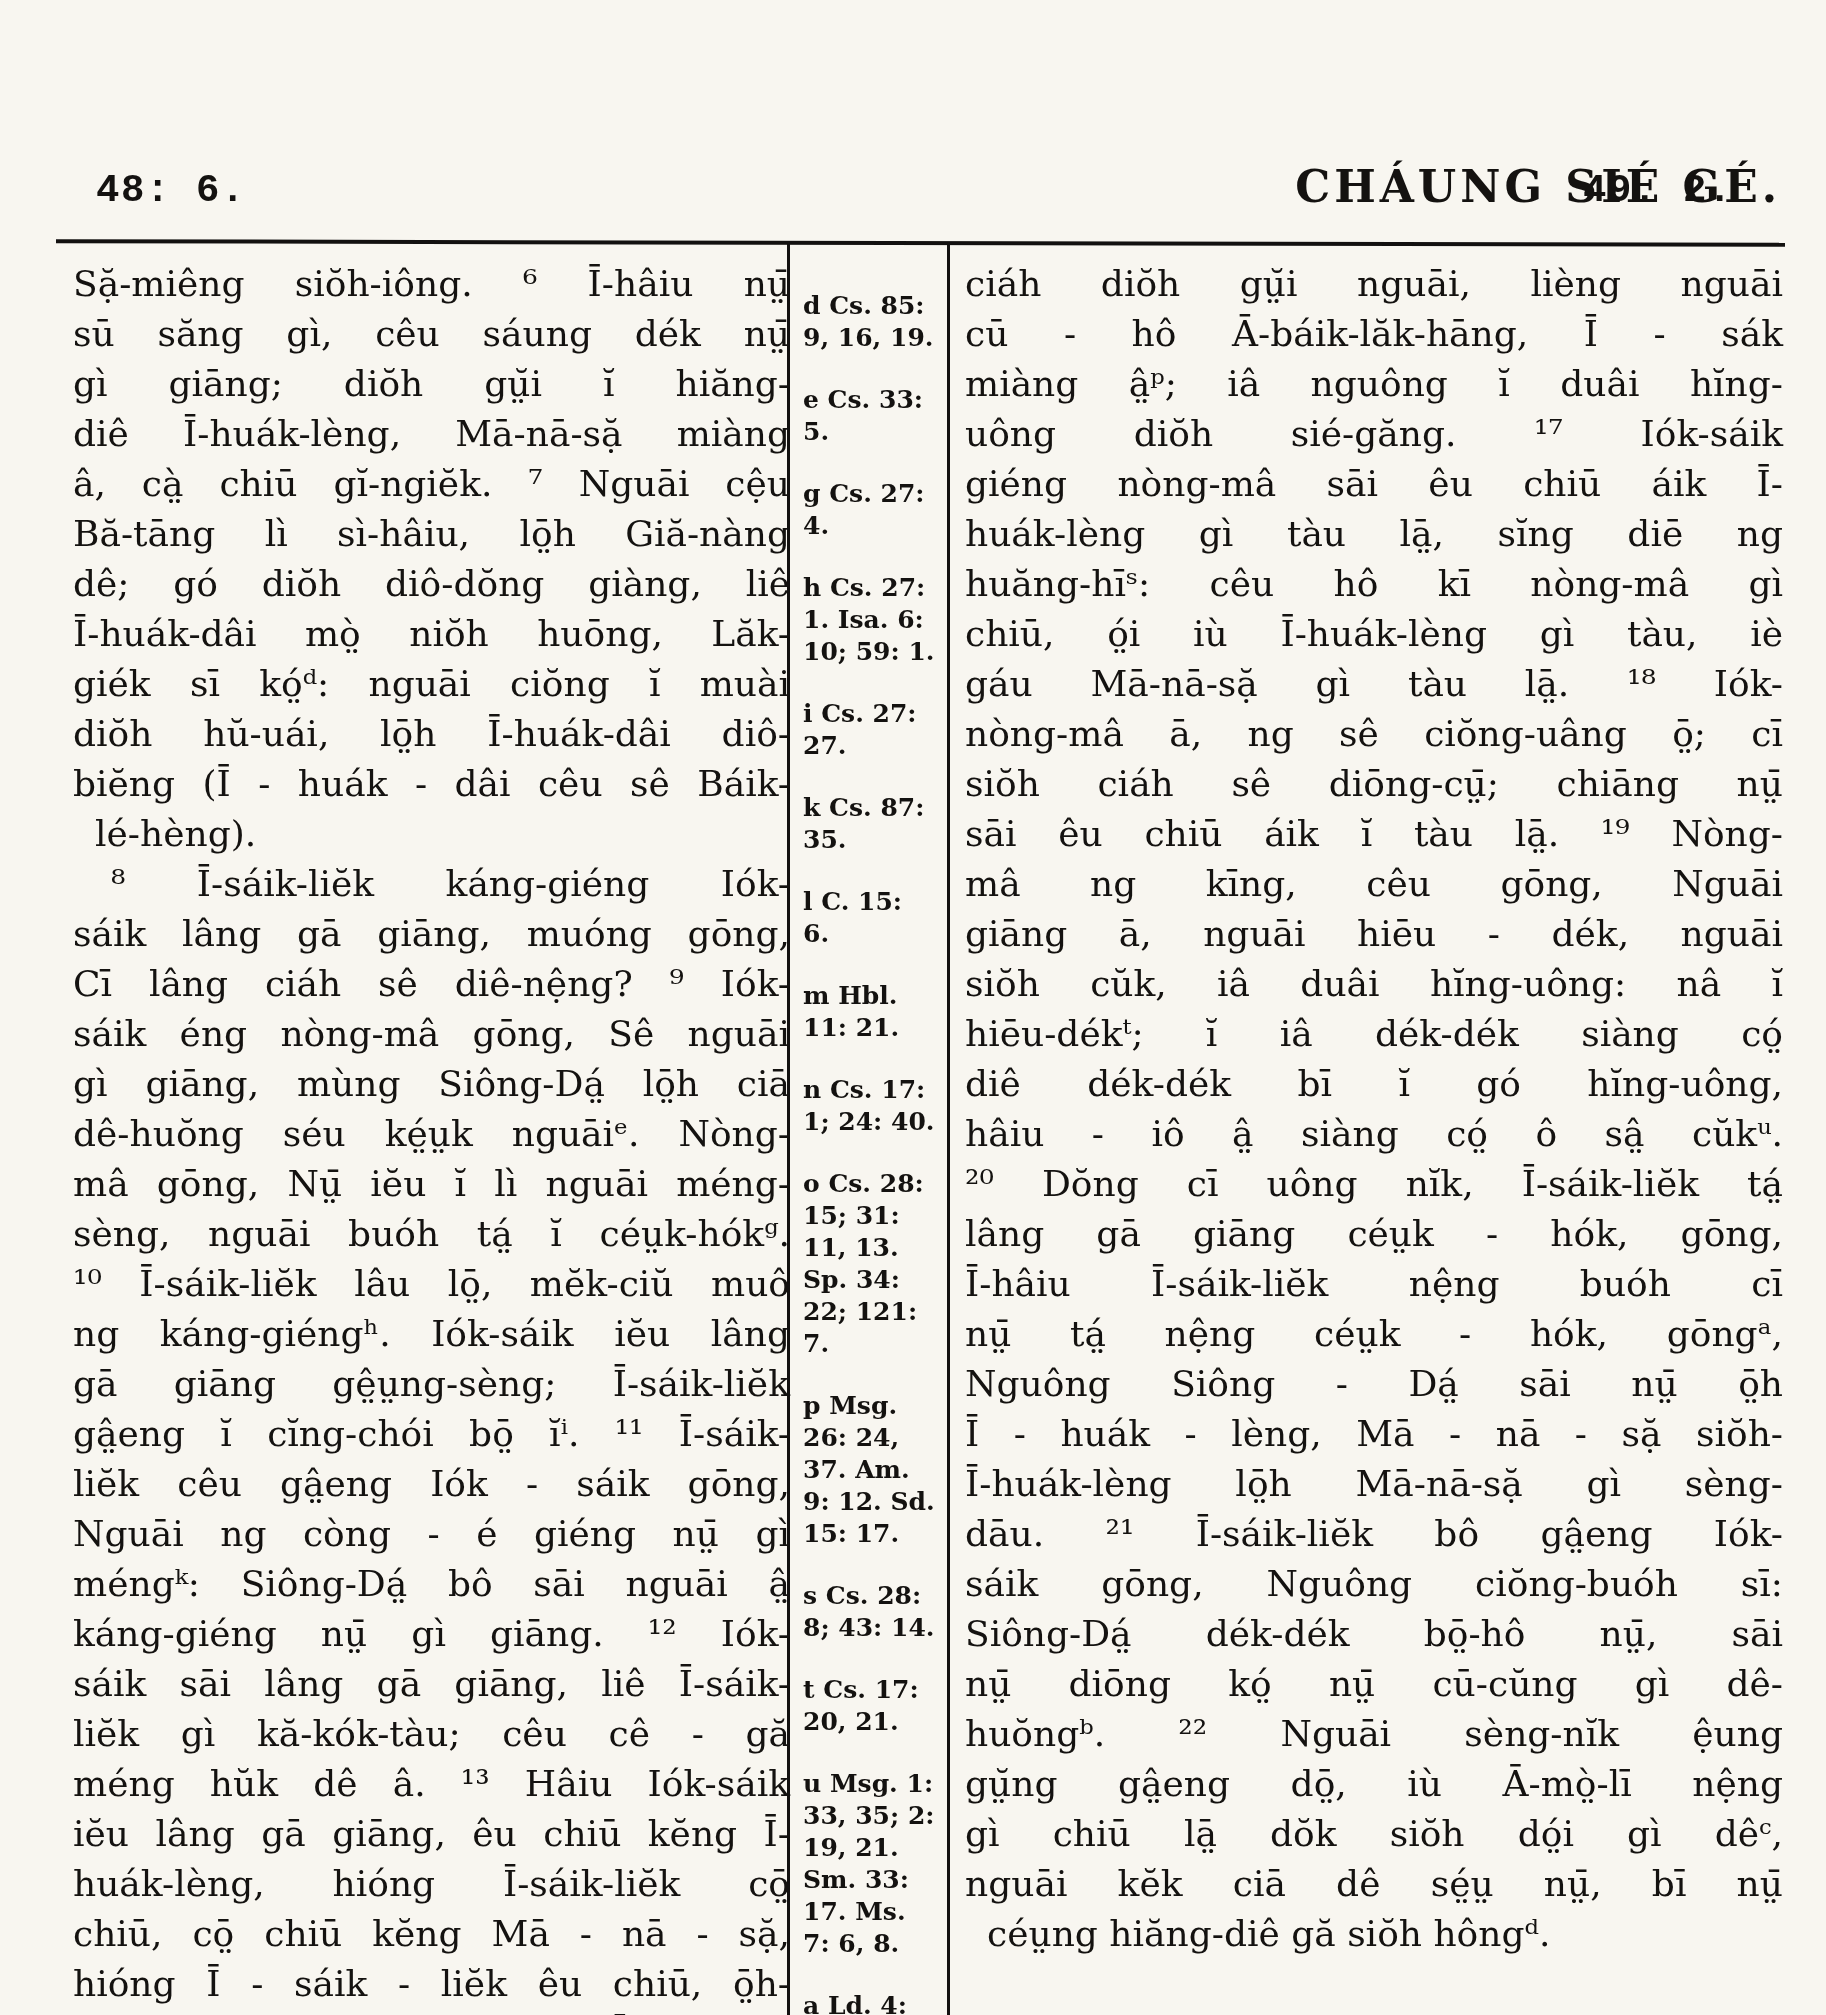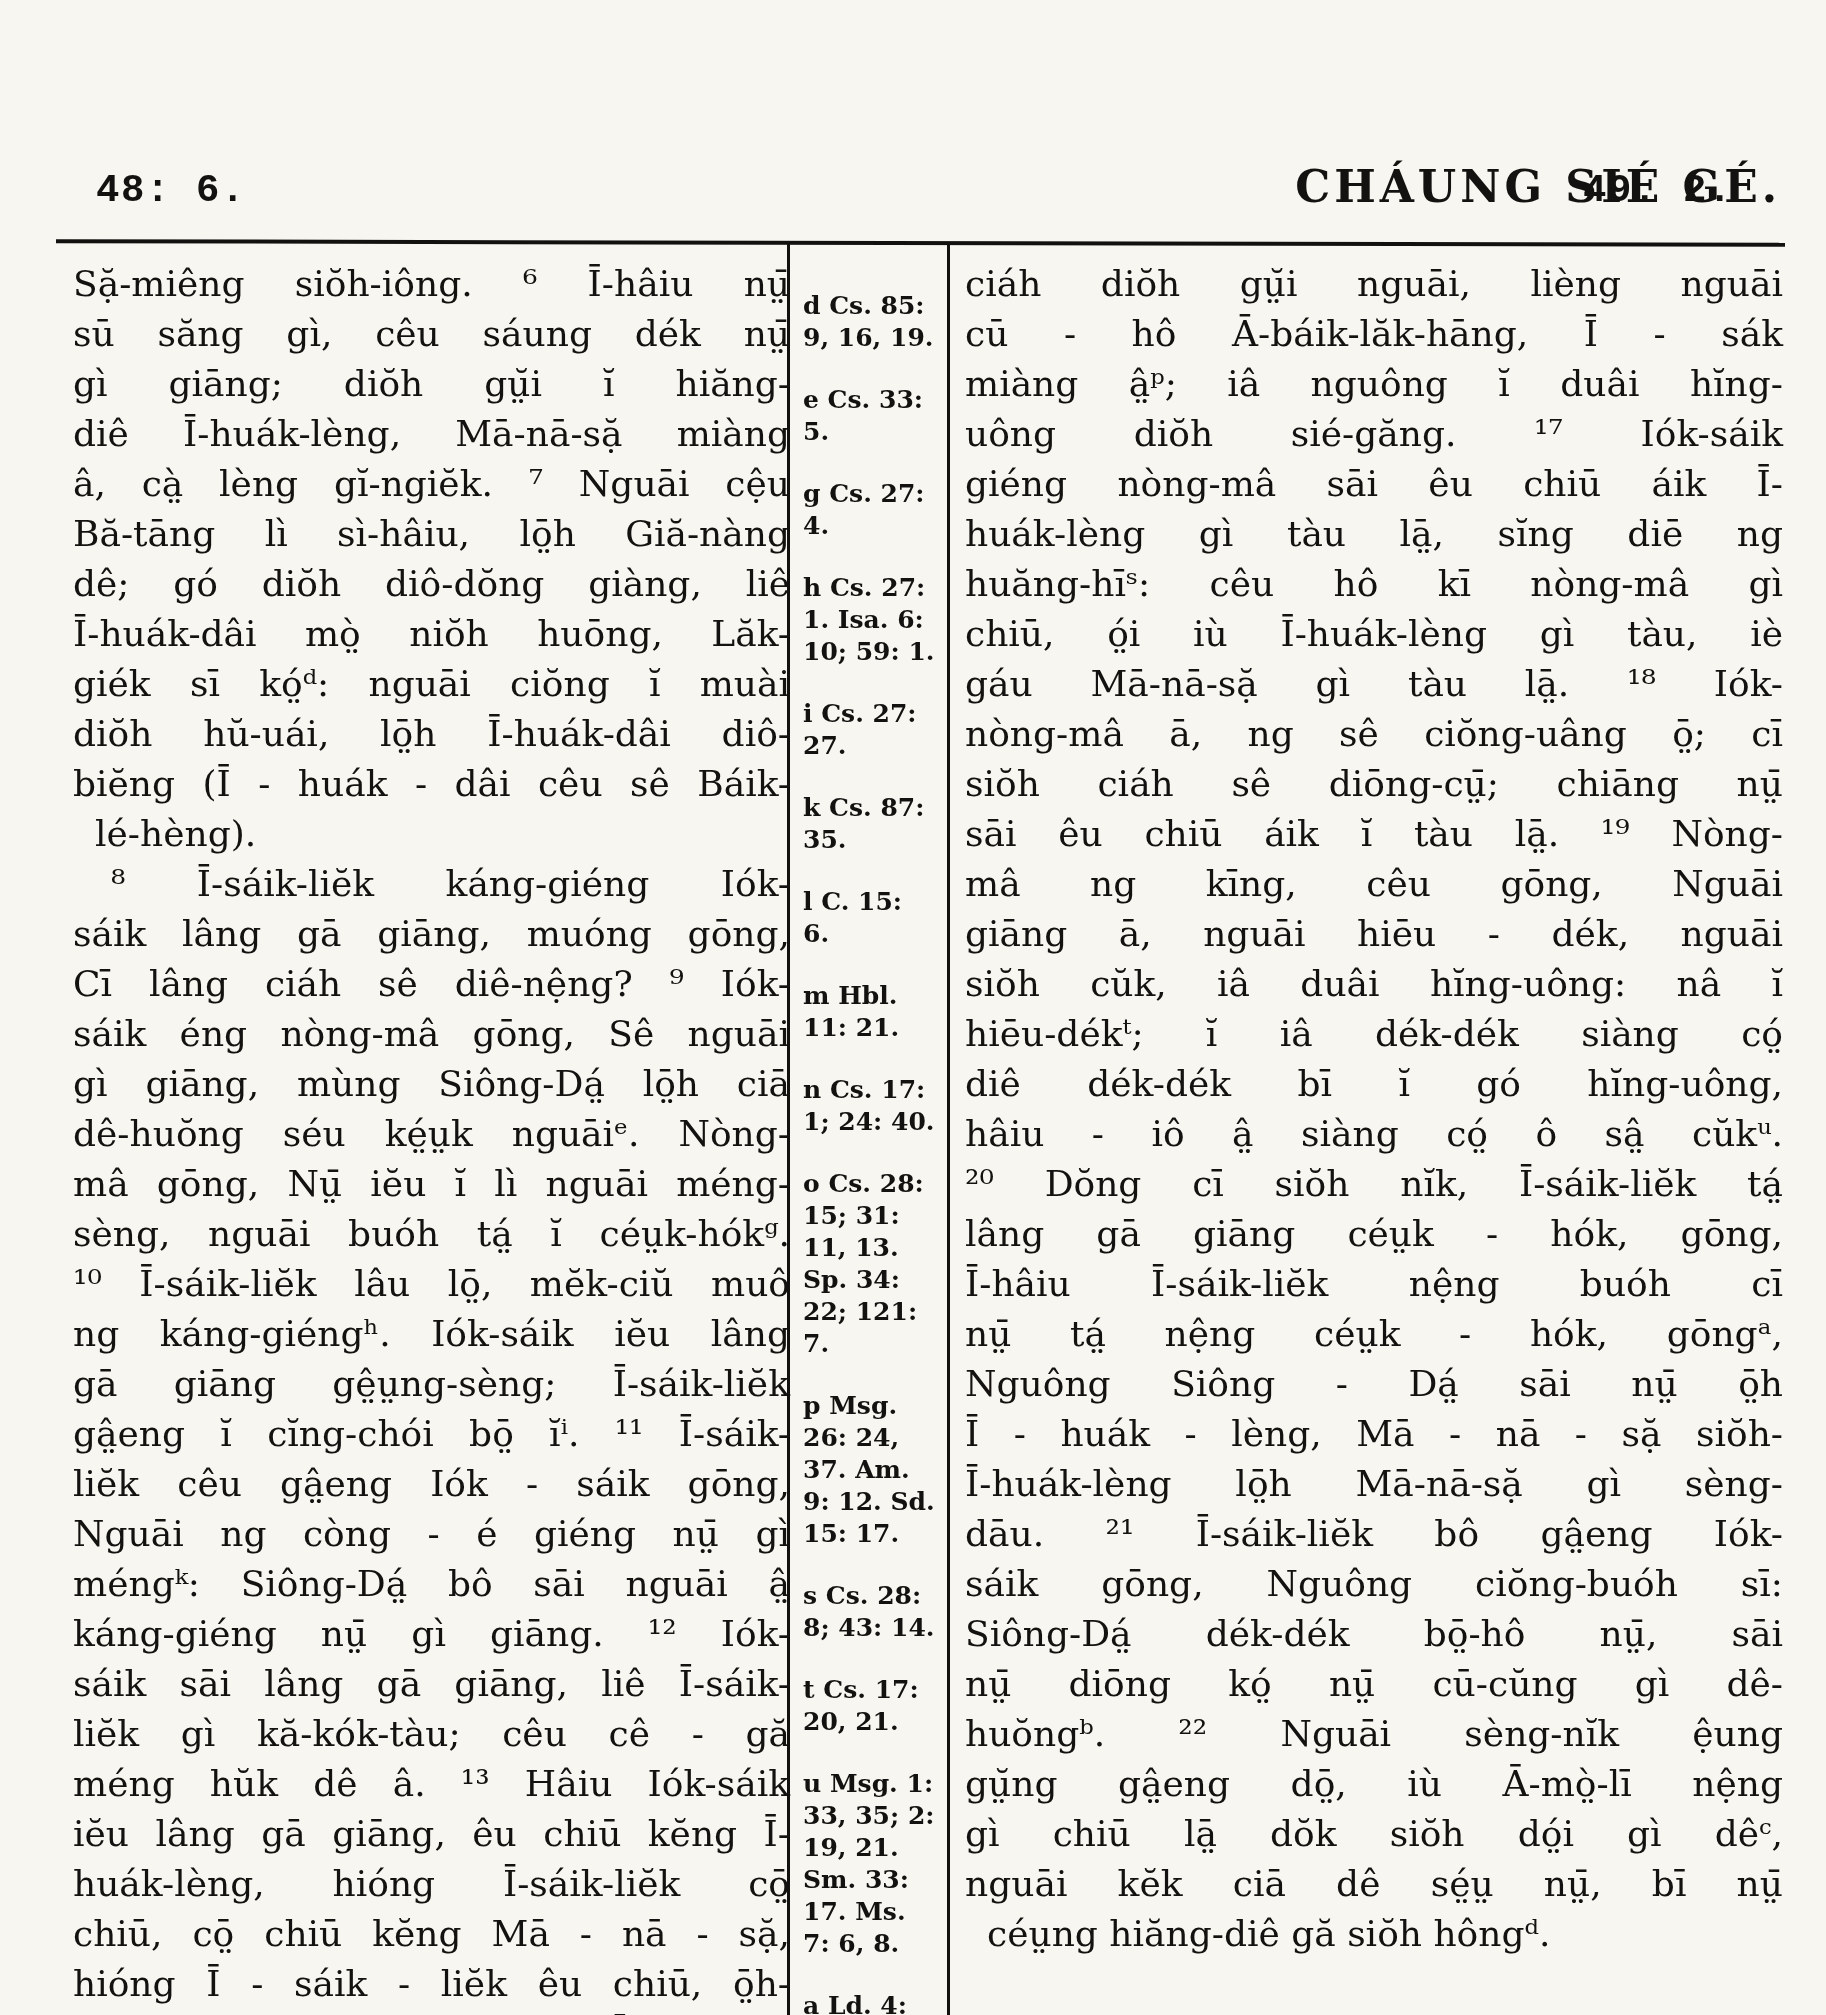--- a/index.html
+++ b/index.html
@@ -56,21 +56,21 @@
     <span class="vref right">49. 2.</span>
   </div>
 
   <div class="header-rule"></div>
 
   <div class="col col-left">
       <div class="line">Sặ-miêng siŏh-iông. ⁶ Ī-hâiu nṳ̄</div>
       <div class="line">sū săng gì, cêu sáung dék nṳ̄</div>
       <div class="line">gì giāng; diŏh gṳ̆i ĭ hiăng-</div>
       <div class="line">diê Ī-huák-lèng, Mā-nā-sặ miàng</div>
-      <div class="line">â, cà̤ lèng gĭ-ngiĕk. ⁷ Nguāi cệu</div>
+      <div class="line">â, cà̤ chiū gĭ-ngiĕk. ⁷ Nguāi cệu</div>
       <div class="line">Bă-tāng lì sì-hâiu, lō̤h Giă-nàng</div>
       <div class="line">dê; gó diŏh diô-dŏng giàng, liê</div>
       <div class="line">Ī-huák-dâi mò̤ niŏh huōng, Lăk-</div>
       <div class="line">giék sī kó̤ᵈ: nguāi ciŏng ĭ muài</div>
       <div class="line">diŏh hŭ-uái, lō̤h Ī-huák-dâi diô-</div>
       <div class="line">biĕng (Ī - huák - dâi cêu sê Báik-</div>
       <div class="line end">lé-hèng).</div>
       <div class="line ind">⁸ Ī-sáik-liĕk káng-giéng Iók-</div>
       <div class="line">sáik lâng gā giāng, muóng gōng,</div>
       <div class="line">Cī lâng ciáh sê diê-nệng? ⁹ Iók-</div>
@@ -131,21 +131,21 @@
       <div class="line">gáu Mā-nā-sặ gì tàu lā̤. ¹⁸ Iók-</div>
       <div class="line">nòng-mâ ā, ng sê ciŏng-uâng ō̤; cī</div>
       <div class="line">siŏh ciáh sê diōng-cṳ̄; chiāng nṳ̄</div>
       <div class="line">sāi êu chiū áik ĭ tàu lā̤. ¹⁹ Nòng-</div>
       <div class="line">mâ ng kīng, cêu gōng, Nguāi</div>
       <div class="line">giāng ā, nguāi hiēu - dék, nguāi</div>
       <div class="line">siŏh cŭk, iâ duâi hĭng-uông: nâ ĭ</div>
       <div class="line">hiēu-dékᵗ; ĭ iâ dék-dék siàng có̤</div>
       <div class="line">diê dék-dék bī ĭ gó hĭng-uông,</div>
       <div class="line">hâiu - iô â̤ siàng có̤ ô sâ̤ cŭkᵘ.</div>
-      <div class="line">²⁰ Dŏng cī siŏh nĭk, Ī-sáik-liĕk tá̤</div>
+      <div class="line">²⁰ Dŏng cī uông nĭk, Ī-sáik-liĕk tá̤</div>
       <div class="line">lâng gā giāng céṳk - hók, gōng,</div>
       <div class="line">Ī-hâiu Ī-sáik-liĕk nệng buóh cī</div>
       <div class="line">nṳ̄ tá̤ nệng céṳk - hók, gōngᵃ,</div>
       <div class="line">Nguông Siông - Dá̤ sāi nṳ̄ ō̤h</div>
       <div class="line">Ī - huák - lèng, Mā - nā - sặ siŏh-</div>
       <div class="line">Ī-huák-lèng lō̤h Mā-nā-sặ gì sèng-</div>
       <div class="line">dāu. ²¹ Ī-sáik-liĕk bô gâ̤eng Iók-</div>
       <div class="line">sáik gōng, Nguông ciŏng-buóh sī:</div>
       <div class="line">Siông-Dá̤ dék-dék bō̤-hô nṳ̄, sāi</div>
       <div class="line">nṳ̄ diōng kó̤ nṳ̄ cū-cŭng gì dê-</div>

